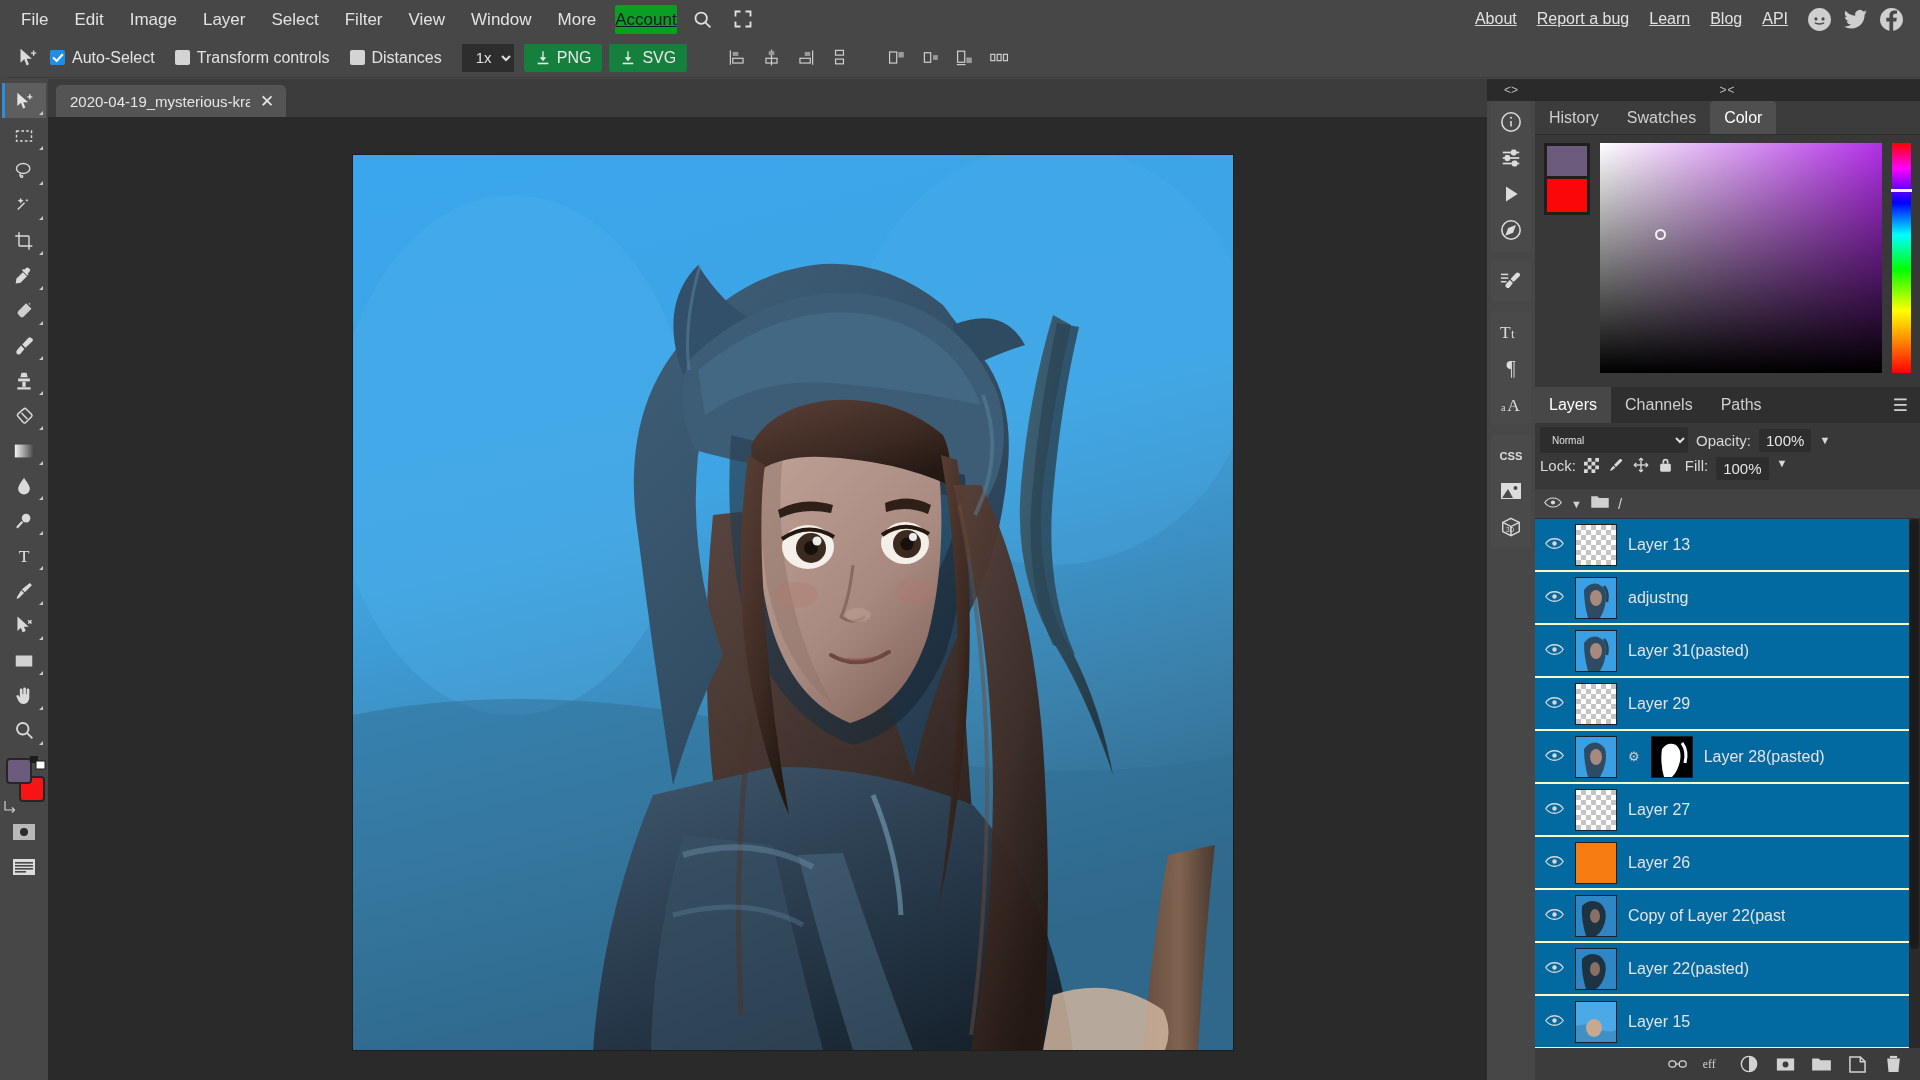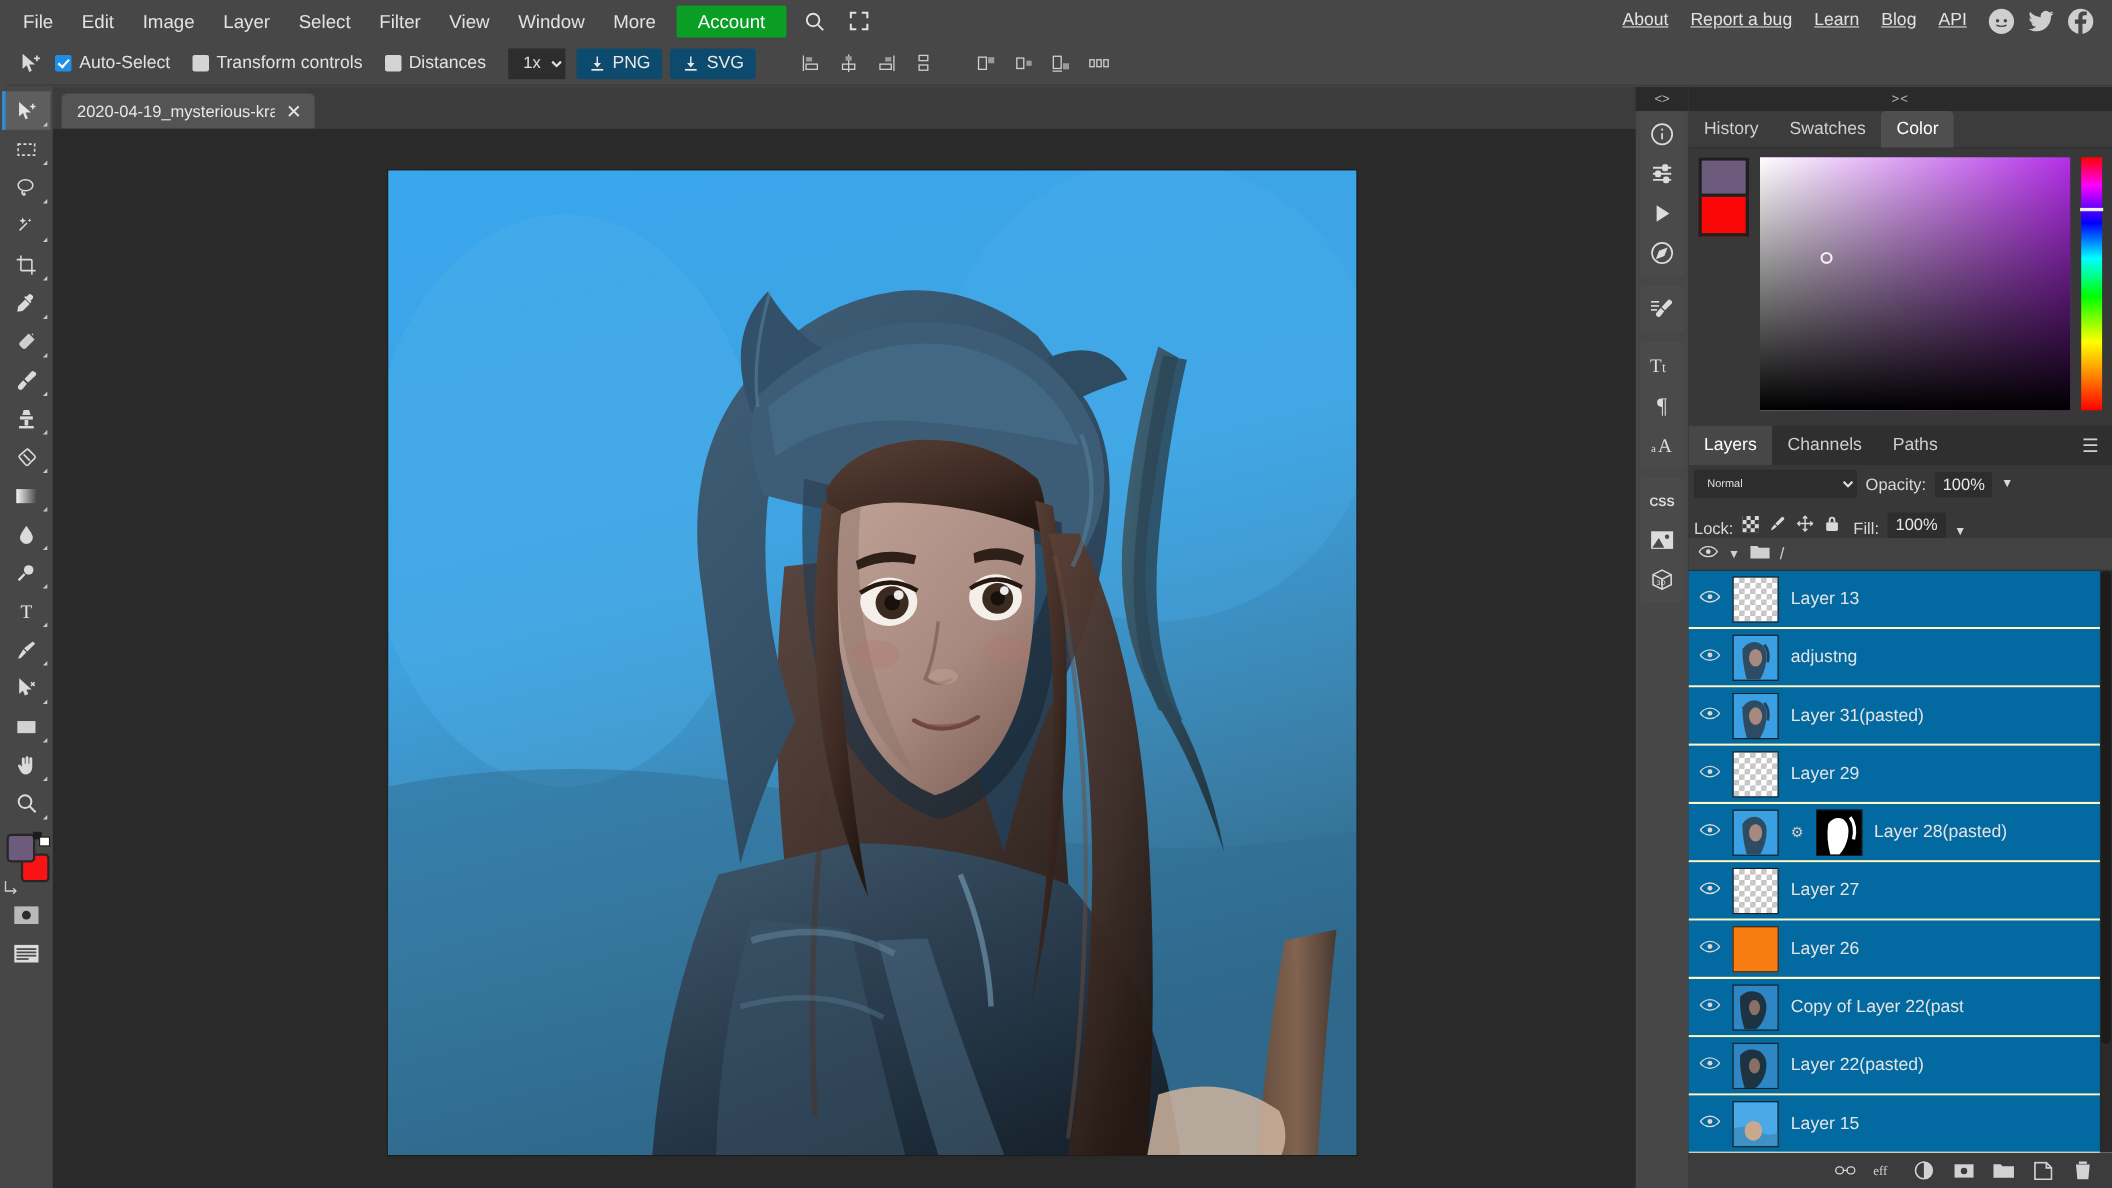--- a/index.html
+++ b/index.html
@@ -18,22 +18,22 @@
     position: absolute; left: 0; top: 0; width: 1920px; height: 38px;
     background: #474747;
     display: flex; align-items: center;
   }
   .menu-left { display: flex; align-items: center; padding-left: 8px; gap: 0px; }
   .menu-item {
     font-size: 17px; color: #e2e2e2; padding: 5px 13px; cursor: default;
     line-height: 1; white-space: nowrap;
   }
   .menu-account {
-    background: #0a9e24; color: #ffffff; padding: 6px 19px; border-radius: 2px;
-    font-size: 17px; margin: 0 6px; line-height: 1;
+    background: #0a9e24; color: #0f172a; padding: 6px 0; border-radius: 2px;
+    font-size: 17px; margin: 0 6px; line-height: 1; text-decoration: underline;
   }
   .menu-icon-btn {
     width: 34px; height: 30px; display: flex; align-items: center; justify-content: center;
     margin: 0 3px;
   }
   .menu-right {
     margin-left: auto; display: flex; align-items: center; padding-right: 14px; gap: 0px; text-decoration: underline;
   }
   .menu-link { font-size: 16px; color: #e2e2e2; padding: 5px 10px; white-space: nowrap; }
   .social { width: 30px; height: 30px; display: flex; align-items: center; justify-content: center; margin-left: 6px; }
@@ -54,21 +54,21 @@
   .cb.on::after {
     content: ""; width: 4px; height: 8px; border: solid #fff; border-width: 0 2px 2px 0;
     transform: rotate(42deg) translate(-1px,-1px);
   }
   .zoom-select {
     background: #2d2d2d; color: #e0e0e0; border: none; border-radius: 0;
     font-size: 15px; padding: 4px 6px 4px 10px; height: 28px; margin-right: 10px;
     font-family: "Liberation Sans", sans-serif;
   }
   .dl-btn {
-    background: #0c4a6e; border-radius: 3px; height: 28px; display: flex; align-items: center;
+    background: #15803d; border-radius: 3px; height: 28px; display: flex; align-items: center;
     gap: 6px; padding: 0 11px; font-size: 16px; color: #e8e8e8; margin-right: 7px;
   }
   .align-group { display: flex; align-items: center; gap: 4px; margin-left: 14px; }
   .align-group.sep { margin-left: 28px; }
   .align-btn { width: 30px; height: 28px; display: flex; align-items: center; justify-content: center; }
 
   
   .toolbar {
     position: absolute; left: 0; top: 79px; width: 48px; height: 1001px;
     background: #474747; display: flex; flex-direction: column; align-items: center;
@@ -192,21 +192,21 @@
   .blend-select {
     background: #2d2d2d; color: #e0e0e0; border: none; height: 26px; width: 148px;
     font-size: 10px; padding-left: 8px; border-radius: 2px;
     font-family: "Liberation Sans", sans-serif;
   }
   .lbl { font-size: 15px; color: #d8d8d8; }
   .numbox {
     background: #2d2d2d; color: #e6e6e6; font-size: 15px; padding: 3px 7px; border-radius: 2px;
   }
   .caret { font-size: 11px; color: #d8d8d8; }
-  .lp-row2 { height: 32px; display: flex; align-items: flex-end; padding: 0 5px; gap: 8px; background: #383838; }
+  .lp-row2 { height: 32px; display: flex; align-items: flex-start; padding: 0 5px; gap: 8px; background: #383838; }
   .lock-icons { display: flex; align-items: center; gap: 9px; }
 
   .group-row {
     height: 30px; display: flex; align-items: center; gap: 9px; padding: 0 9px;
     background: #424242; border-bottom: 1px solid #2f2f2f; font-size: 15px; color: #d0d0d0;
   }
   .layerlist { flex: 1; overflow: hidden; position: relative; background: #4a4a4a; }
   .layer-row {
     height: 53px; display: flex; align-items: center; gap: 11px; padding: 0 10px;
     border-bottom: 2px solid #fef9c3; background: #0369a1;

